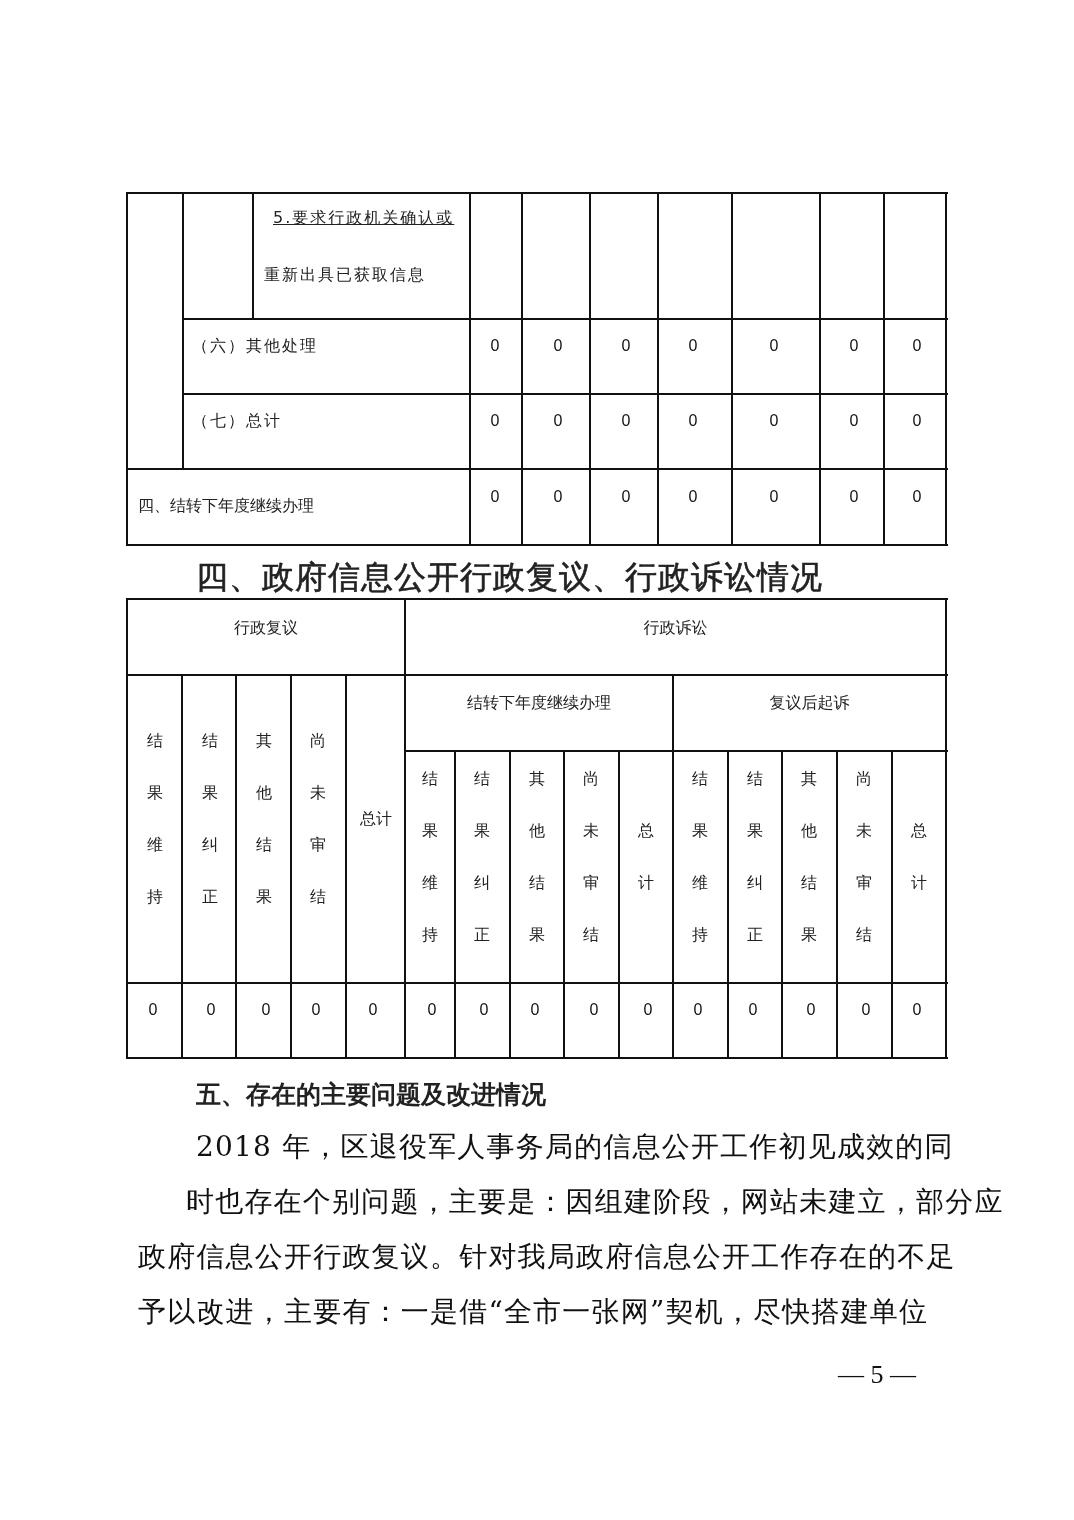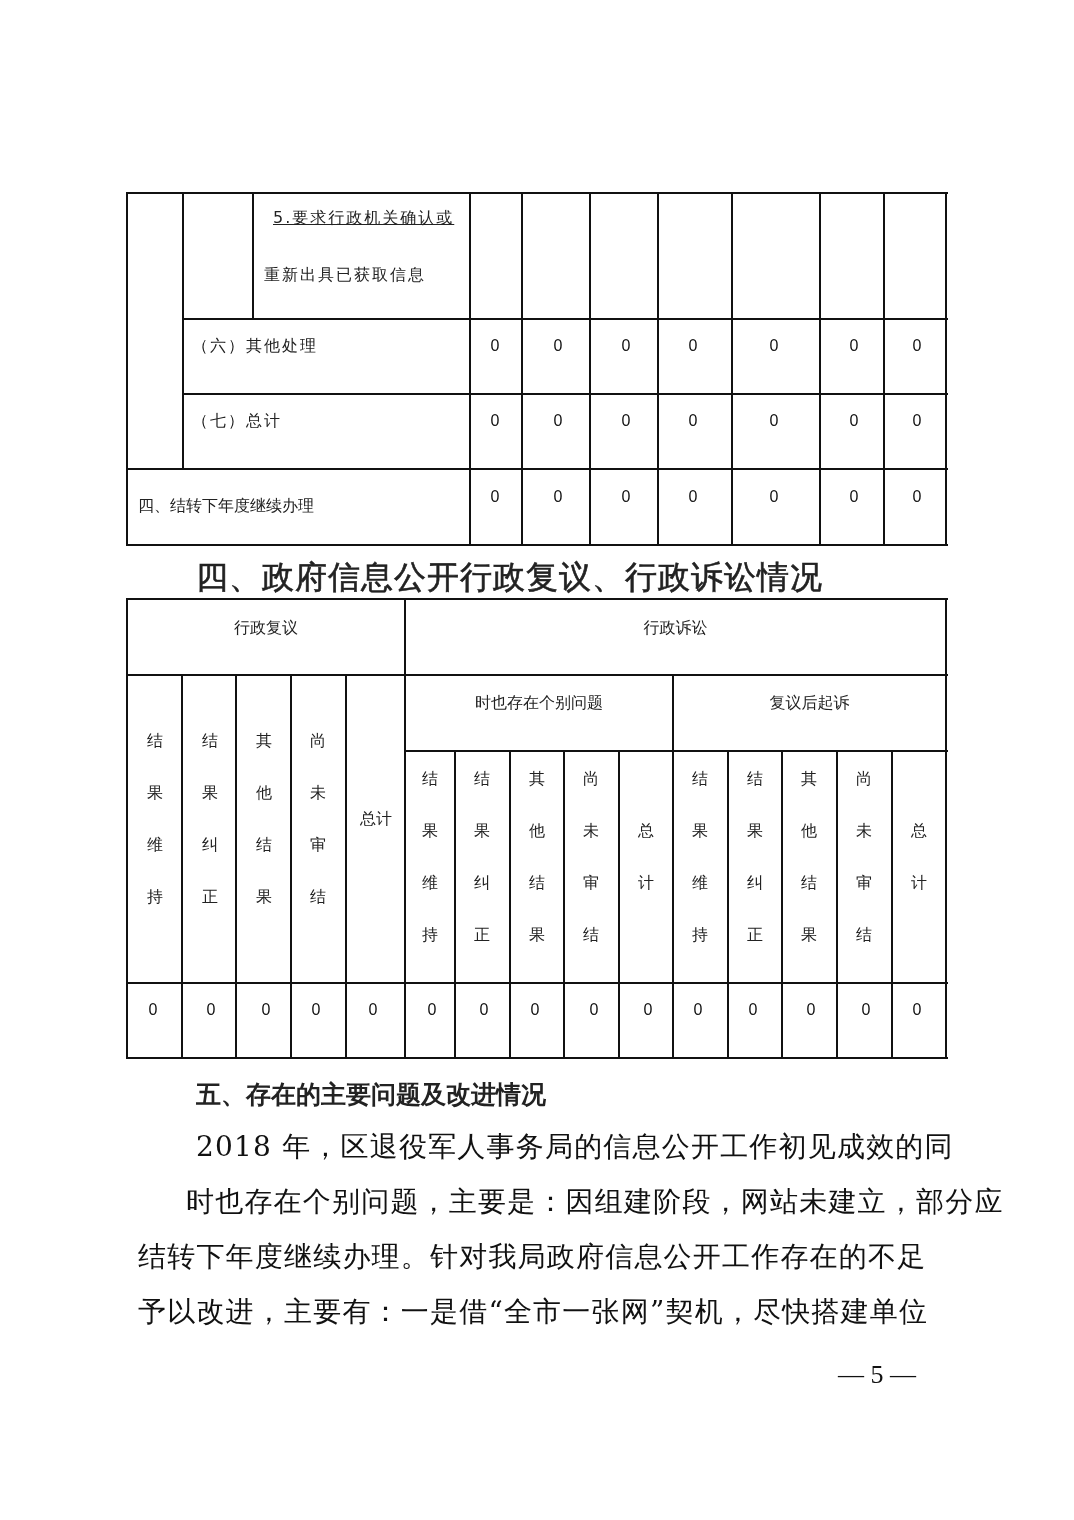--- a/index.html
+++ b/index.html
@@ -102,21 +102,21 @@
   <div class="ln v" style="left:563px;top:750px;height:309px;"></div>
   <div class="ln v" style="left:618px;top:750px;height:309px;"></div>
 
   <div class="ln v" style="left:727px;top:750px;height:309px;"></div>
   <div class="ln v" style="left:781px;top:750px;height:309px;"></div>
   <div class="ln v" style="left:836px;top:750px;height:309px;"></div>
   <div class="ln v" style="left:891px;top:750px;height:309px;"></div>
 
   <div class="cell-text" style="left:127px;width:278px;text-align:center;top:618px;">行政复议</div>
   <div class="cell-text" style="left:405px;width:541px;text-align:center;top:618px;">行政诉讼</div>
-  <div class="cell-text" style="left:405px;width:268px;text-align:center;top:693px;">时也存在个别问题</div>
+  <div class="cell-text" style="left:405px;width:268px;text-align:center;top:693px;">结转下年度继续办理</div>
   <div class="cell-text" style="left:673px;width:273px;text-align:center;top:693px;">复议后起诉</div>
 
   <div class="vert" style="left:140px;top:715px;">
       <span>结</span>
       <span>果</span>
       <span>维</span>
       <span>持</span>
     </div>
   <div class="vert" style="left:195px;top:715px;">
       <span>结</span>
@@ -213,17 +213,17 @@
     <div class="num" style="left:846px;top:1001px;">0</div>
     <div class="num" style="left:897px;top:1001px;">0</div>
   </div>
 </div>
 
 <div class="section-title" style="left:196px;top:1078px;font-size:25px;">五、存在的主要问题及改进情况</div>
 
 <div>
   <div class="para" style="left:196px;top:1128px;">2018 年，区退役军人事务局的信息公开工作初见成效的同</div>
   <div class="para" style="top:1183px;margin-left:48px;">时也存在个别问题，主要是：因组建阶段，网站未建立，部分应</div>
-  <div class="para" style="top:1238px;">结转下年度继续办理。针对我局政府信息公开工作存在的不足</div>
+  <div class="para" style="top:1238px;">政府信息公开行政复议。针对我局政府信息公开工作存在的不足</div>
   <div class="para" style="top:1293px;">予以改进，主要有：一是借“全市一张网”契机，尽快搭建单位</div>
 </div>
 
 <div class="page-num">— 5 —</div>
 
 </body></html>

